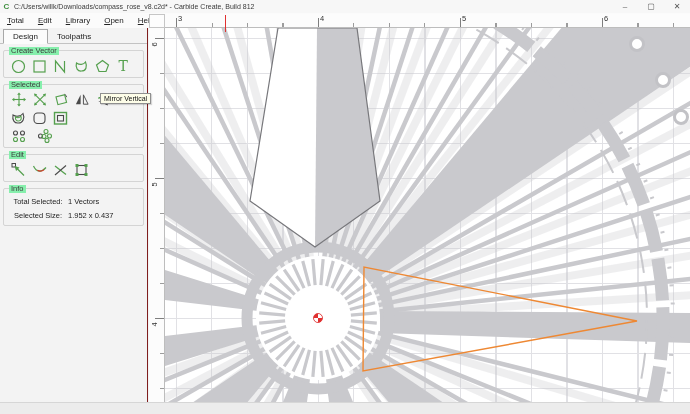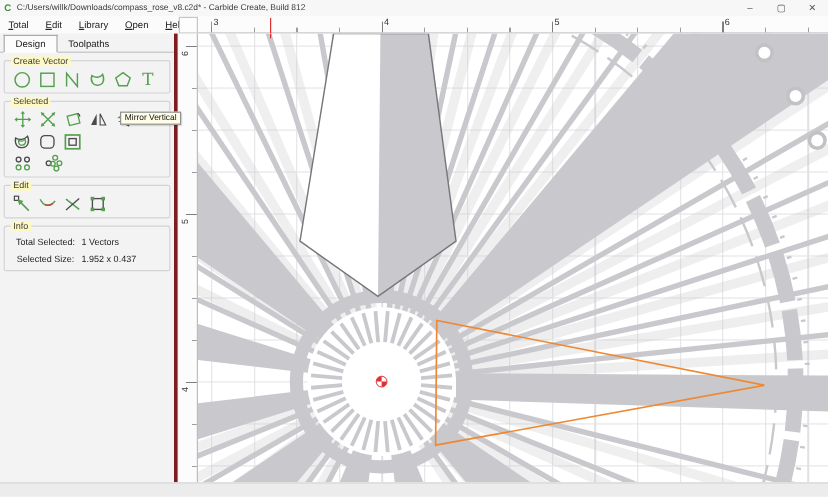--- a/index.html
+++ b/index.html
@@ -16,29 +16,29 @@
   .win-btn { width:26px; height:13px; text-align:center; font-size:8px; color:#555; line-height:13px; }
 
   
   .menubar { position:absolute; left:0; top:13px; width:690px; height:15px;
     background:#fbfbfb; display:flex; align-items:center; font-size:8px; color:#222; }
   .menu-item { padding:2px 7px; }
   .menu-item::first-letter { text-decoration:underline; }
 
   
   .left-panel { position:absolute; left:0; top:28px; width:148px; height:374px;
-    background:#f3f3f3; border-right:3px solid #7f1d1d; }
+    background:#f3f3f3; border-right:1px solid #7f1d1d; }
   .tabbar { height:16px; display:flex; align-items:flex-end; padding-left:3px;
     border-bottom:1px solid #c2c2c2; }
   .tab { font-size:8px; color:#222; padding:2px 9px 2px 9px; }
   .tab.active { background:#fcfcfc; border:1px solid #a8a8a8; border-bottom:1px solid #fcfcfc;
     margin-bottom:-1px; }
   .group { position:relative; margin:6px 3px 0 3px; border:1px solid #d4d4d4;
     border-radius:2px; padding:6px 2px 2px 4px; }
-  .group-title { position:absolute; top:-4px; left:5px; background:#fef9c3;
+  .group-title { position:absolute; top:-4px; left:5px; background:#86efac;
     font-size:7.5px; color:#3c3c3c; padding:0 2px; line-height:8px; }
   .toolrow { display:flex; align-items:center; }
   .toolbtn { width:21px; height:17px; display:inline-flex; align-items:center;
     justify-content:center; margin:0 0 1px 0; }
   .toolbtn.wide { width:24px; }
   .info-row { display:flex; font-size:7.5px; color:#1d1d1d; line-height:14px;text-align:center; }
   .info-label { width:60px; }
 
   
   .tooltip { position:absolute; left:100px; top:93px; z-index:50; background:#fdfde8;

